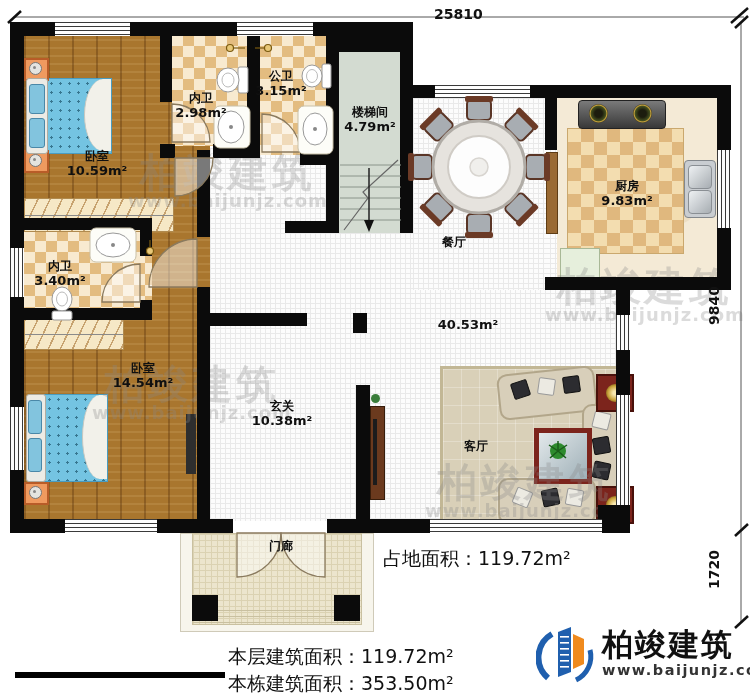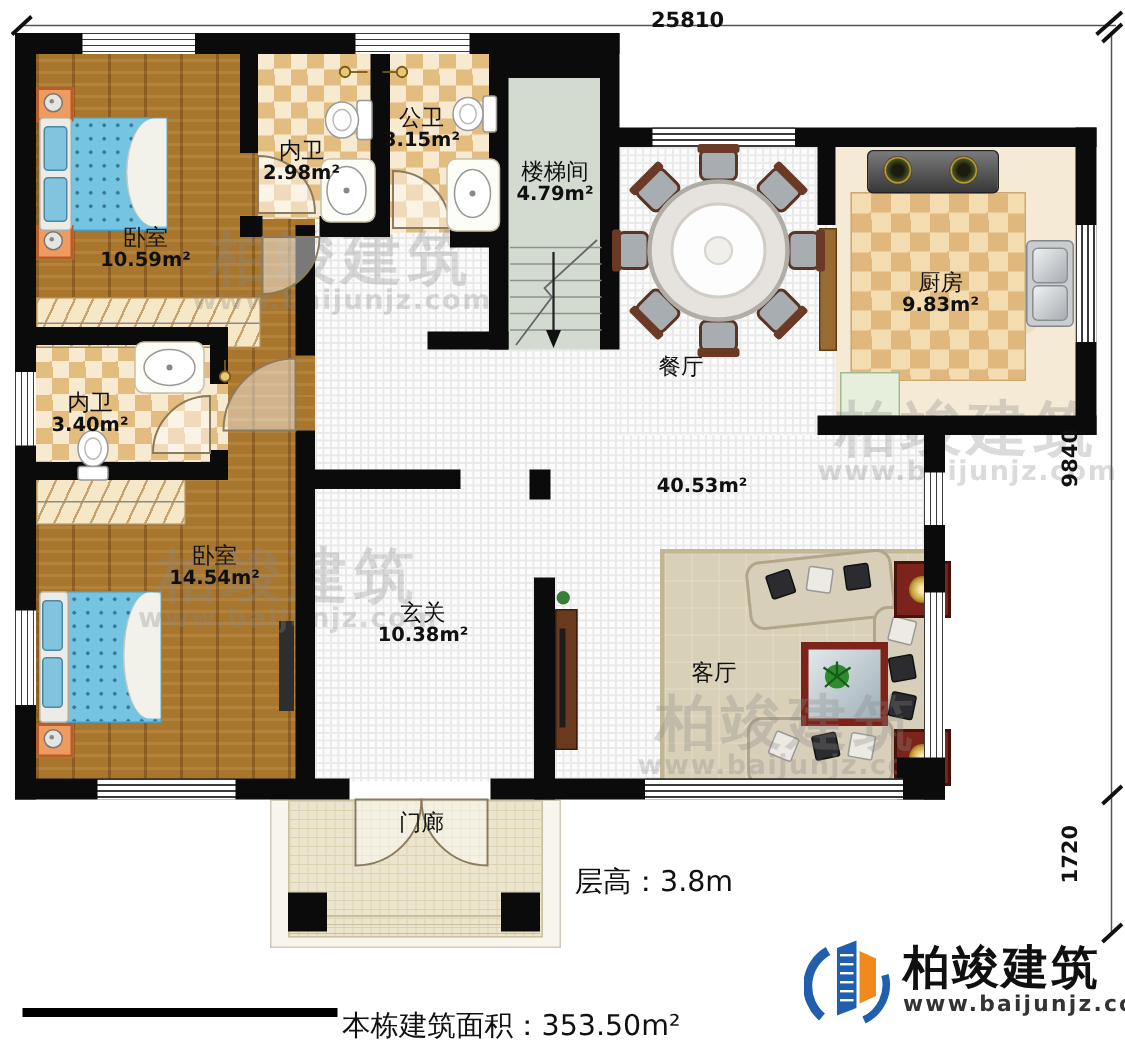--- a/index.html
+++ b/index.html
@@ -31,21 +31,21 @@
   .wardrobe{position:absolute;background:#f6e8c6;
         background-image:repeating-linear-gradient(115deg,rgba(160,105,40,.55) 0 1.5px,transparent 1.5px 11px);
         border:1px solid #b08a4e;}
   .wline{position:absolute;left:0;right:0;top:50%;height:1px;background:#8a8a8a;}
   
   .wall{position:absolute;background:#0b0b0b;}
   .win-h{position:absolute;background:repeating-linear-gradient(180deg,#3a3a3a 0 1px,#fff 1px 4px);}
   .win-v{position:absolute;background:repeating-linear-gradient(90deg,#3a3a3a 0 1px,#fff 1px 4px);}
   
   .rlabel{position:absolute;transform:translateX(-50%);text-align:center;color:#101010;line-height:1.15;white-space:nowrap;z-index:60;}
-  .rname{font-size:15px;font-weight:normal;}
+  .rname{font-size:12px;font-weight:bold;}
   .rarea{font-size:13px;font-weight:bold;}
   .dim{position:absolute;font-size:14px;font-weight:bold;color:#111;z-index:60;}
   .dim.vert{writing-mode:vertical-rl;transform:rotate(180deg);}
   
   .wm{position:absolute;color:rgba(135,135,135,.30);text-align:center;line-height:1.0;z-index:30;pointer-events:none;white-space:nowrap;}
   .wm .wmname{font-size:40px;font-weight:bold;letter-spacing:4px;}
   .wm .wmurl{font-size:18px;font-weight:bold;letter-spacing:1px;}
   
   .nightstand{position:absolute;width:21px;height:19px;background:#ef9a5f;border:2px solid #b85c28;z-index:20;}
   .lamp{position:absolute;left:3px;top:2px;width:11px;height:11px;border-radius:50%;background:#e4e4e0;border:1.5px solid #777;}
@@ -404,21 +404,22 @@
   </div>
   <div class="rlabel" style="left:281px;top:540px">
     <div class="rname">门廊</div>
   </div>
 
   <div class="dim" style="left:434px;top:6px">25810</div>
   <div class="dim vert" style="left:706px;top:286px">9840</div>
   <div class="dim vert" style="left:706px;top:550px">1720</div>
 
   <div class="titleline" style="left:15px;top:672px;width:210px;height:6px"></div>
-  <div class="ftext" style="left:383px;top:575px;font-size:19px">层高：3.8m</div>
+  <div class="ftext" style="left:383px;top:546px;font-size:19px">占地面积：119.72m²</div>
+  <div class="ftext" style="left:228px;top:644px;font-size:19px">本层建筑面积：119.72m²</div>
   <div class="ftext" style="left:228px;top:671px;font-size:19px">本栋建筑面积：353.50m²</div>
 
   <div class="abs" style="left:536px;top:620px;width:62px;height:64px;z-index:60">
     <svg width="62" height="64" viewBox="0 0 62 64">
       <path d="M12,58 A27,27 0 0,1 16,14" fill="none" stroke="#1f5fae" stroke-width="6"></path>
       <path d="M40,60 A26,26 0 0,0 54,30" fill="none" stroke="#1f5fae" stroke-width="5"></path>
       <polygon points="22,12 35,7 35,52 22,57" fill="#1f5fae"></polygon>
       <g fill="#fff">
         <rect x="24" y="16" width="9" height="1.6"></rect>
           <rect x="24" y="22" width="9" height="1.6"></rect>

